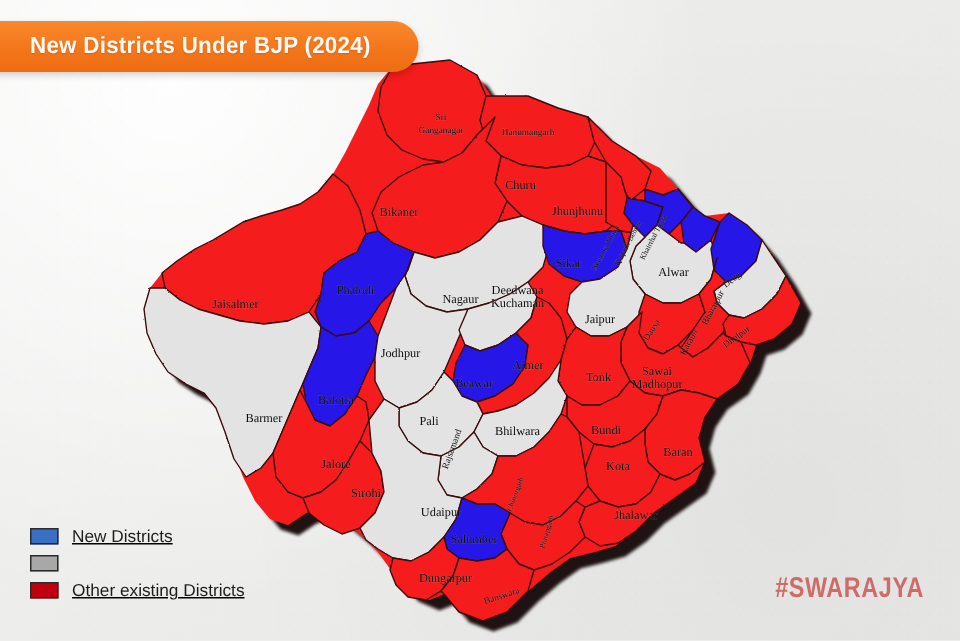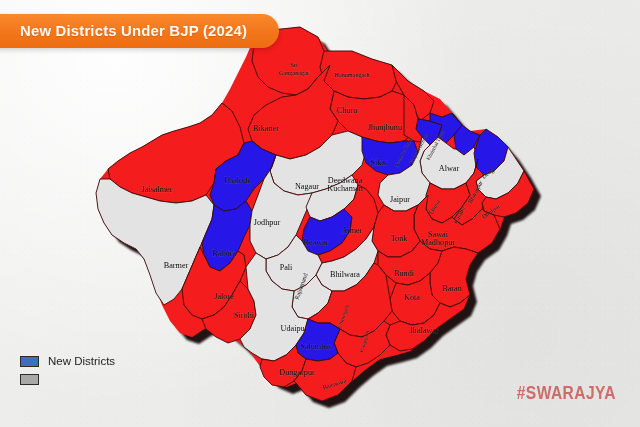--- a/index.html
+++ b/index.html
@@ -39,36 +39,36 @@
     color:#fffaf5;font-size:15.5px;letter-spacing:.2px;
     font-weight:600;white-space:nowrap;
     font-family:"Liberation Sans", sans-serif;
     transform:scaleX(.96);transform-origin:left center;
     text-shadow:0 1px 1px rgba(120,50,0,.22);
   }
   
   #legend{
     position:absolute;left:20px;top:352px;z-index:6;
   }
-  .legend-row{display:flex;align-items:flex-end;height:15px;margin-bottom:3px;}
+  .legend-row{display:flex;align-items:flex-start;height:15px;margin-bottom:3px;text-decoration:underline;}
   .sw{
     width:19px;height:11px;border:1.4px solid #2b2b2b;margin-right:9px;
     box-sizing:border-box;flex:0 0 auto;
   }
   .legend-label{font-size:11.5px;color:#1d1d1d;white-space:nowrap;}
   
   #watermark{
     position:absolute;right:24px;top:382px;z-index:6;
     color:#c9524f;opacity:.82;
     font-size:19px;font-weight:700;letter-spacing:.5px;
     font-family:"Liberation Sans", sans-serif;
     transform:scaleX(.82);transform-origin:right center;
   }
   
-  #map-wrap{position:absolute;left:0;top:3px;width:640px;height:335px;z-index:4;border-radius:8px;}
+  #map-wrap{position:absolute;left:0;top:16px;width:640px;height:335px;z-index:4;border-radius:8px;}
   svg{display:block;}
   .dist{stroke:#3a0a0a;stroke-width:.9;stroke-linejoin:round;}
   .dlabel{
     font-family:"Liberation Serif", serif;
     fill:#0d0d0d;font-size:8.2px;text-anchor:middle;
     paint-order:stroke;stroke:rgba(255,255,255,.22);stroke-width:.35px;
   }
   .dlabel.sm{font-size:6.2px;}
   .dlabel.xs{font-size:5.2px;}
 </style>
@@ -208,15 +208,19 @@
 </div>
 
 <div id="legend">
   <div class="legend-row">
     <span class="sw" id="sw0" style="background: rgb(58, 111, 196);"></span>
     <span class="legend-label">New Districts</span>
   </div>
   <div class="legend-row">
     <span class="sw" id="sw1" style="background: rgb(168, 168, 168);"></span>
   </div>
+  <div class="legend-row">
+    <span class="sw" id="sw2" style="background: rgb(192, 0, 16);"></span>
+    <span class="legend-label">Other existing Districts</span>
+  </div>
 </div>
 
 <div id="watermark">#SWARAJYA</div>
 
 </body></html>

